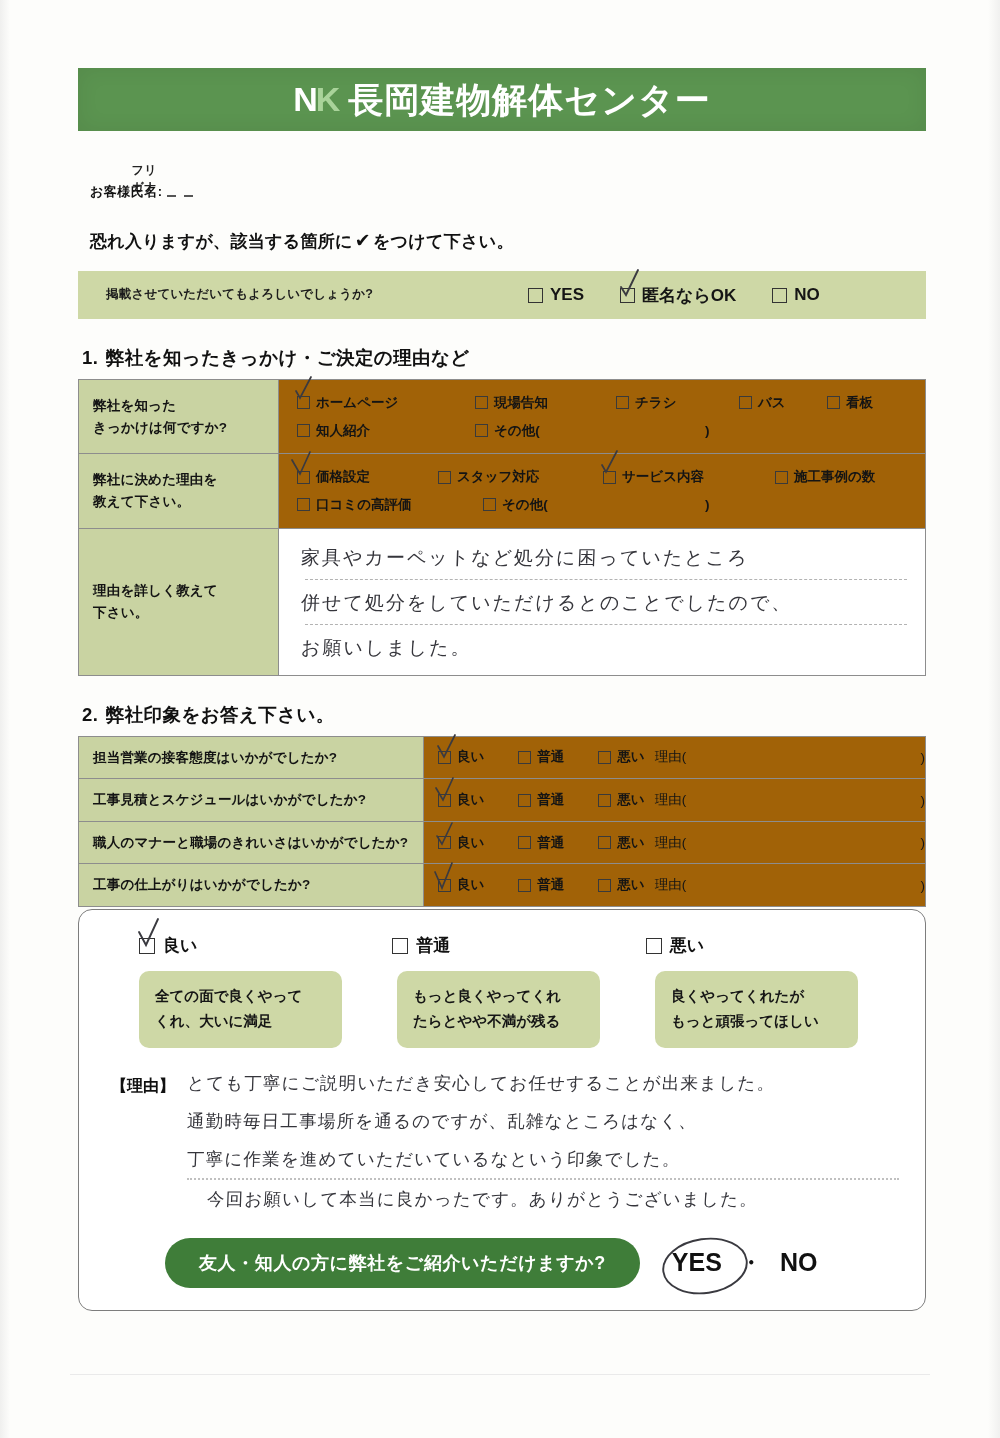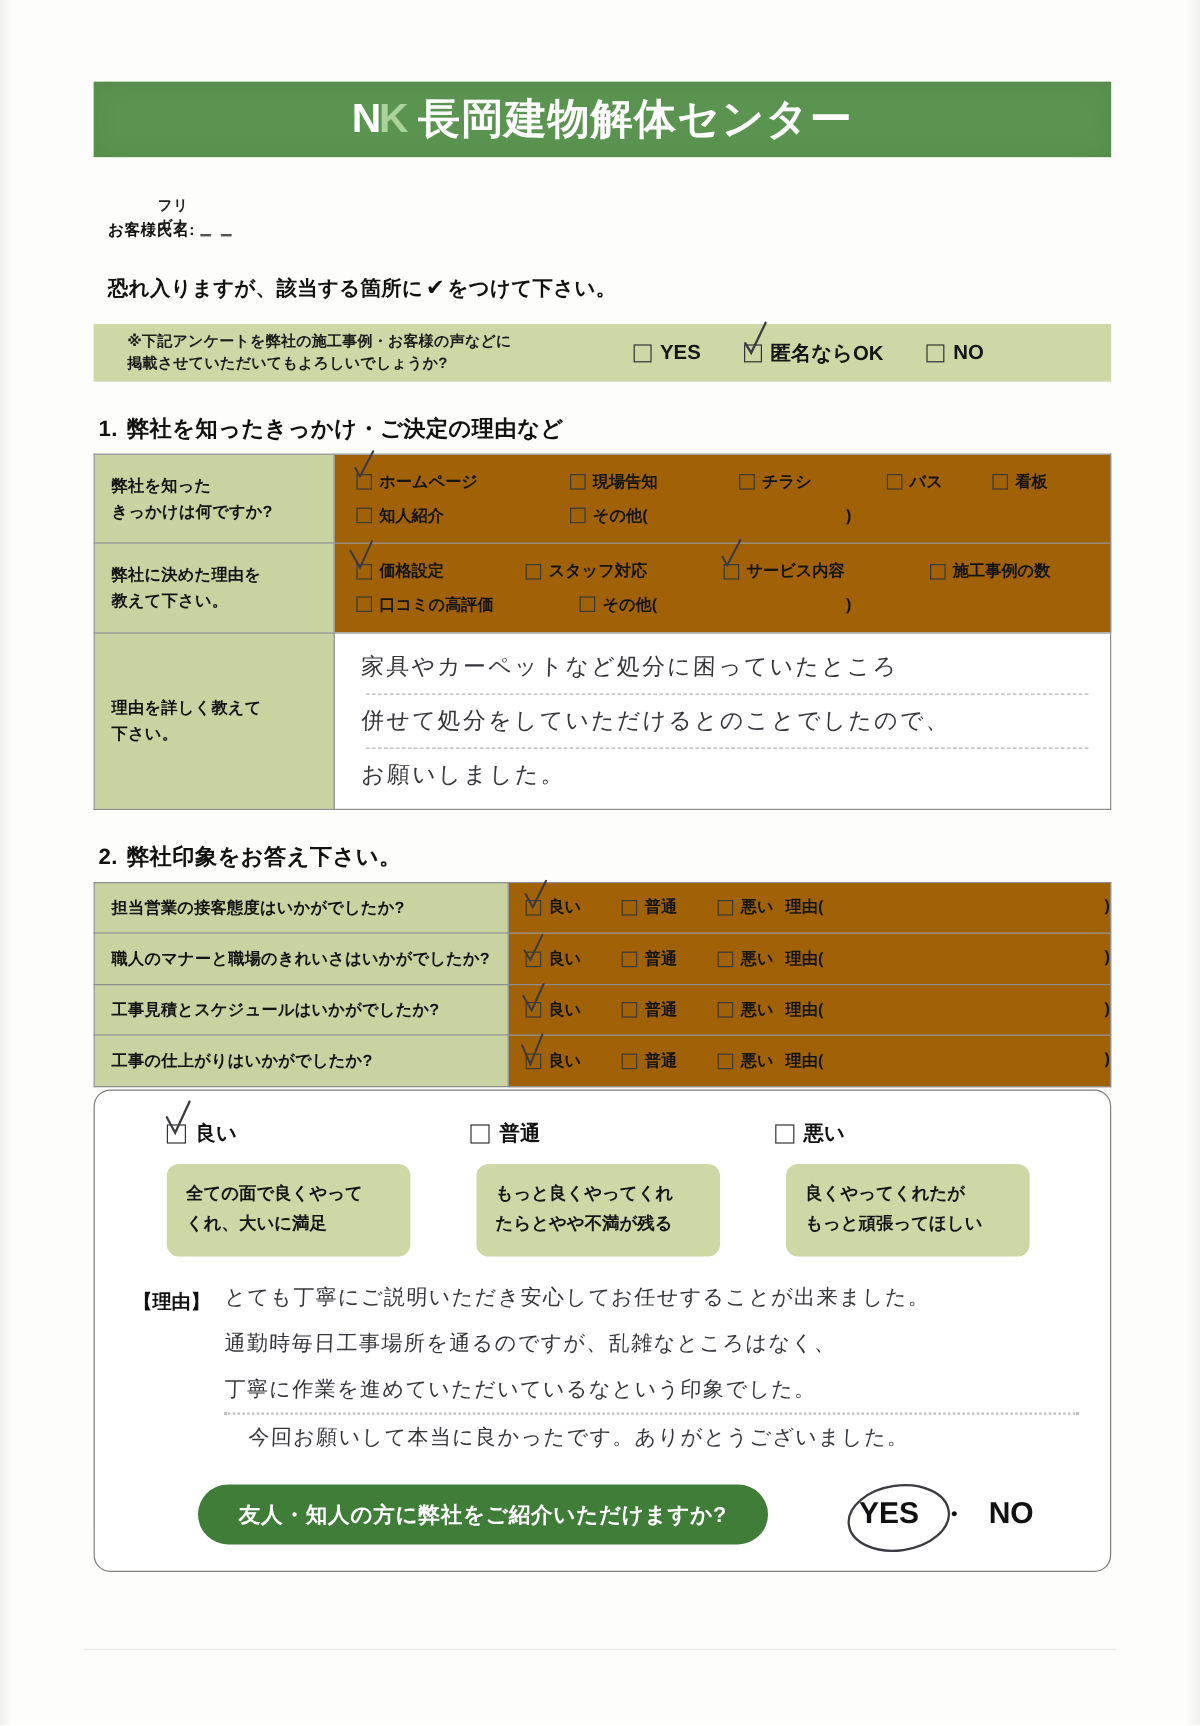--- a/index.html
+++ b/index.html
@@ -267,23 +267,24 @@
     display: flex;
     align-items: center;
     font-size: 13.5px;
     font-weight: 700;
     color: #141414;
     white-space: nowrap;
   }
   .imp-opts .opt-sm { margin-right: 34px; }
   .reason-paren {
     display: flex;
+    align-items: center;
     flex: 1;
     font-size: 13.5px;
-    font-weight: 700;
+    font-weight: 400;
   }
   .reason-paren .spacer { flex: 1; }
 
   
   .bigbox {
     border: 1.4px solid #7d7d7d;
     border-radius: 14px;
     background: #ffffff;
     padding: 20px 26px 22px 26px;
     margin-top: 2px;
@@ -361,21 +362,20 @@
   .dotrule {
     border-bottom: 2px dotted #c0c0c0;
     height: 0;
   }
 
   .cta-row {
     margin-top: 20px;
     display: flex;
     align-items: center;
     padding-left: 60px;
-    gap: 44px;
   }
   .cta-pill {
     background: #3f7d39;
     color: #ffffff;
     font-size: 18px;
     font-weight: 700;
     letter-spacing: 0.6px;
     border-radius: 26px;
     padding: 13px 34px;
     white-space: nowrap;
@@ -450,21 +450,20 @@
       <span class="name-tick"></span>
       <span class="name-tick"></span>
     </div>
 
     <div class="instruction">
       <span>恐れ入りますが、該当する箇所に</span><span class="inline-check">✔</span><span>をつけて下さい。</span>
     </div>
 
     <div class="consent-bar">
       <div class="consent-note">
-        <div>※下記アンケートを弊社の施工事例・お客様の声などに</div>
         <div>掲載させていただいてもよろしいでしょうか?</div>
       </div>
       <div class="consent-opts">
         <span class="opt">
           <span class="box"></span>
           <span>YES</span>
         </span>
         <span class="opt">
           <span class="box"></span>
           <span class="hand-check">
@@ -636,28 +635,28 @@
               <span class="reason-paren">
                 <span>理由(</span>
                 <span class="spacer hand"></span>
                 <span>)</span>
               </span>
             </div>
           </td>
         </tr>
 
         <tr>
-          <td class="lbl">職人のマナーと職場のきれいさはいかがでしたか?</td>
+          <td class="lbl">工事見積とスケジュールはいかがでしたか?</td>
           <td class="val">
             <div class="imp-opts">
               <span class="opt-sm">
                 <span class="box-sm"></span>
-                <span class="hand-check" style="left:-4px;top:-13px;width:22px;height:26px">
-                  <svg width="22" height="26" viewBox="0 0 22 26">
-                      <path d="M3 15 L8 23 L18 2" stroke="#3a3a40" stroke-width="1.6" fill="none" stroke-linecap="round"></path>
+                <span class="hand-check" style="left:-4px;top:-15px;width:24px;height:28px">
+                  <svg width="24" height="28" viewBox="0 0 24 28">
+                      <path d="M2 12 L9 24 L19 2" stroke="#3a3a40" stroke-width="1.7" fill="none" stroke-linecap="round"></path>
                     </svg>
                 </span>
                 <span>良い</span>
               </span>
               <span class="opt-sm">
                 <span class="box-sm"></span>
                 <span>普通</span>
               </span>
               <span class="opt-sm" style="margin-right:10px">
                 <span class="box-sm"></span>
@@ -666,28 +665,28 @@
               <span class="reason-paren">
                 <span>理由(</span>
                 <span class="spacer hand"></span>
                 <span>)</span>
               </span>
             </div>
           </td>
         </tr>
 
         <tr>
-          <td class="lbl">工事見積とスケジュールはいかがでしたか?</td>
+          <td class="lbl">職人のマナーと職場のきれいさはいかがでしたか?</td>
           <td class="val">
             <div class="imp-opts">
               <span class="opt-sm">
                 <span class="box-sm"></span>
-                <span class="hand-check" style="left:-4px;top:-15px;width:24px;height:28px">
-                  <svg width="24" height="28" viewBox="0 0 24 28">
-                      <path d="M2 12 L9 24 L19 2" stroke="#3a3a40" stroke-width="1.7" fill="none" stroke-linecap="round"></path>
+                <span class="hand-check" style="left:-4px;top:-13px;width:22px;height:26px">
+                  <svg width="22" height="26" viewBox="0 0 22 26">
+                      <path d="M3 15 L8 23 L18 2" stroke="#3a3a40" stroke-width="1.6" fill="none" stroke-linecap="round"></path>
                     </svg>
                 </span>
                 <span>良い</span>
               </span>
               <span class="opt-sm">
                 <span class="box-sm"></span>
                 <span>普通</span>
               </span>
               <span class="opt-sm" style="margin-right:10px">
                 <span class="box-sm"></span>

